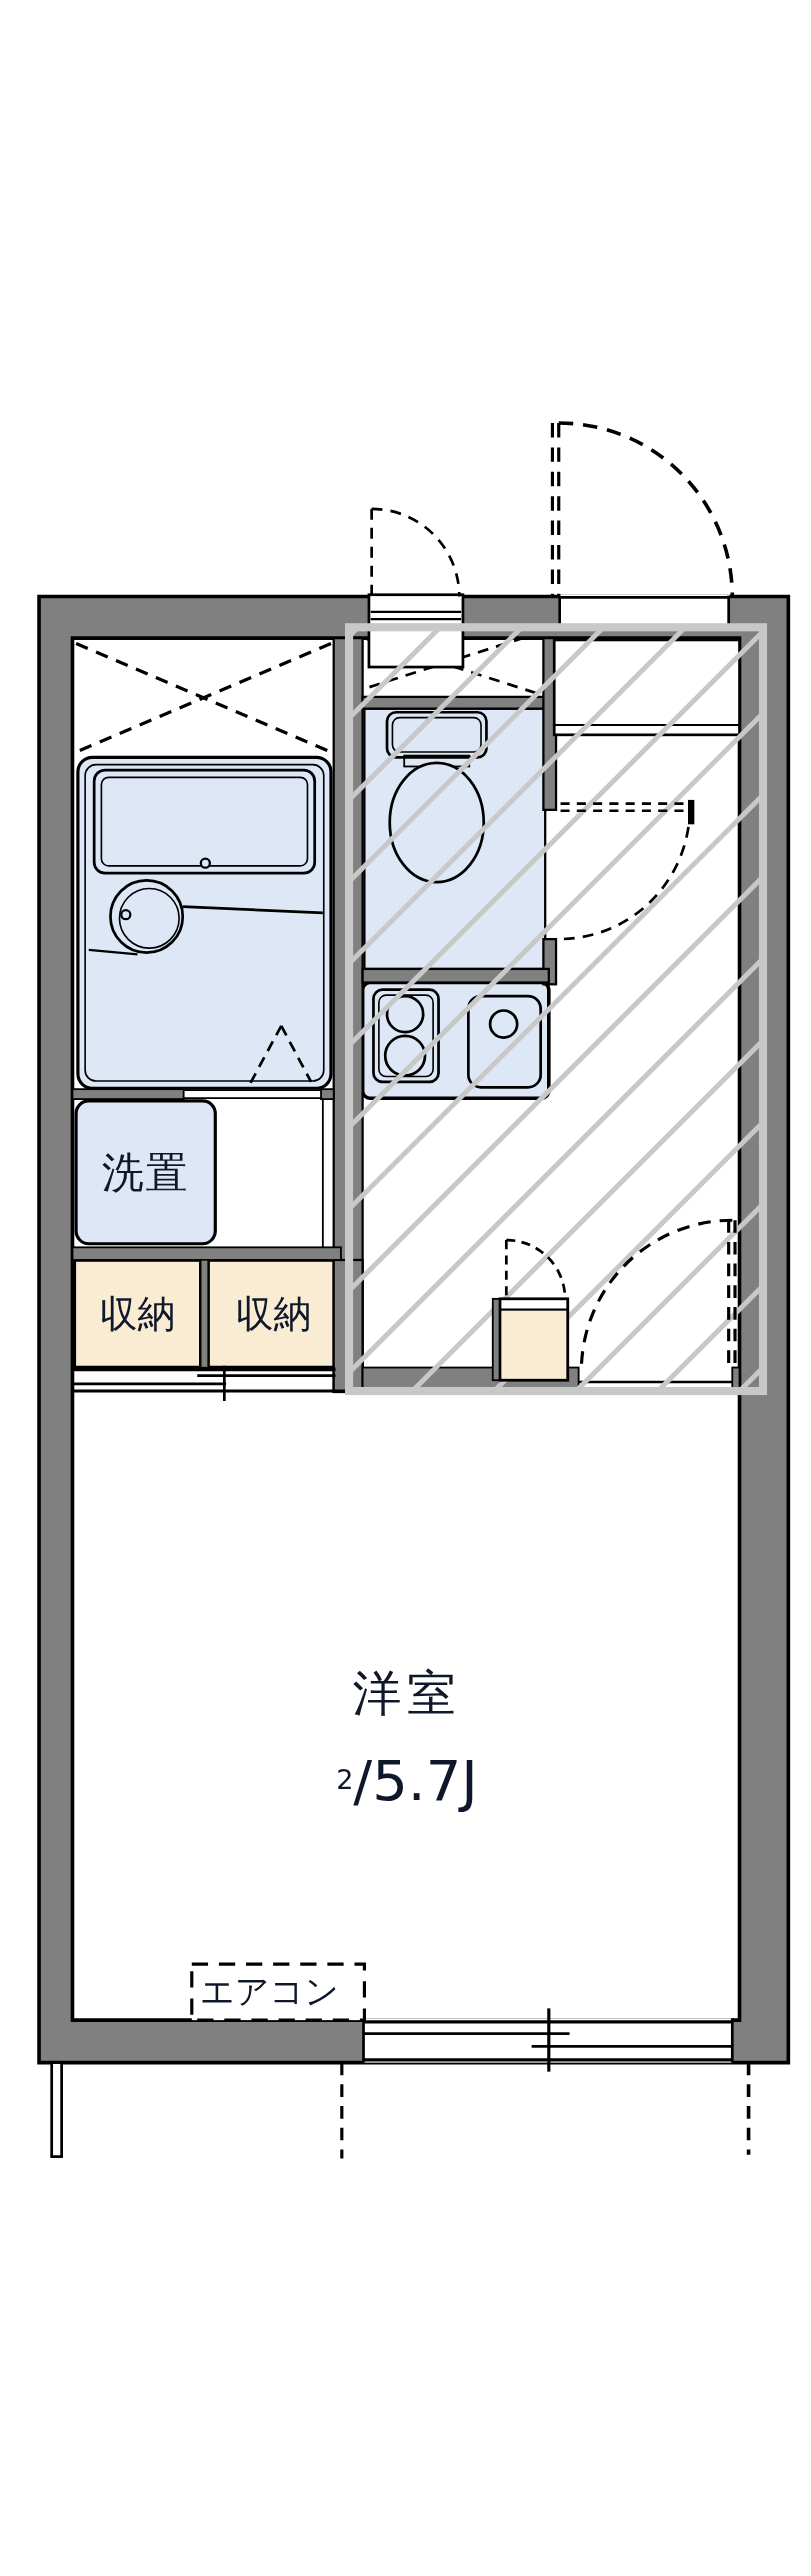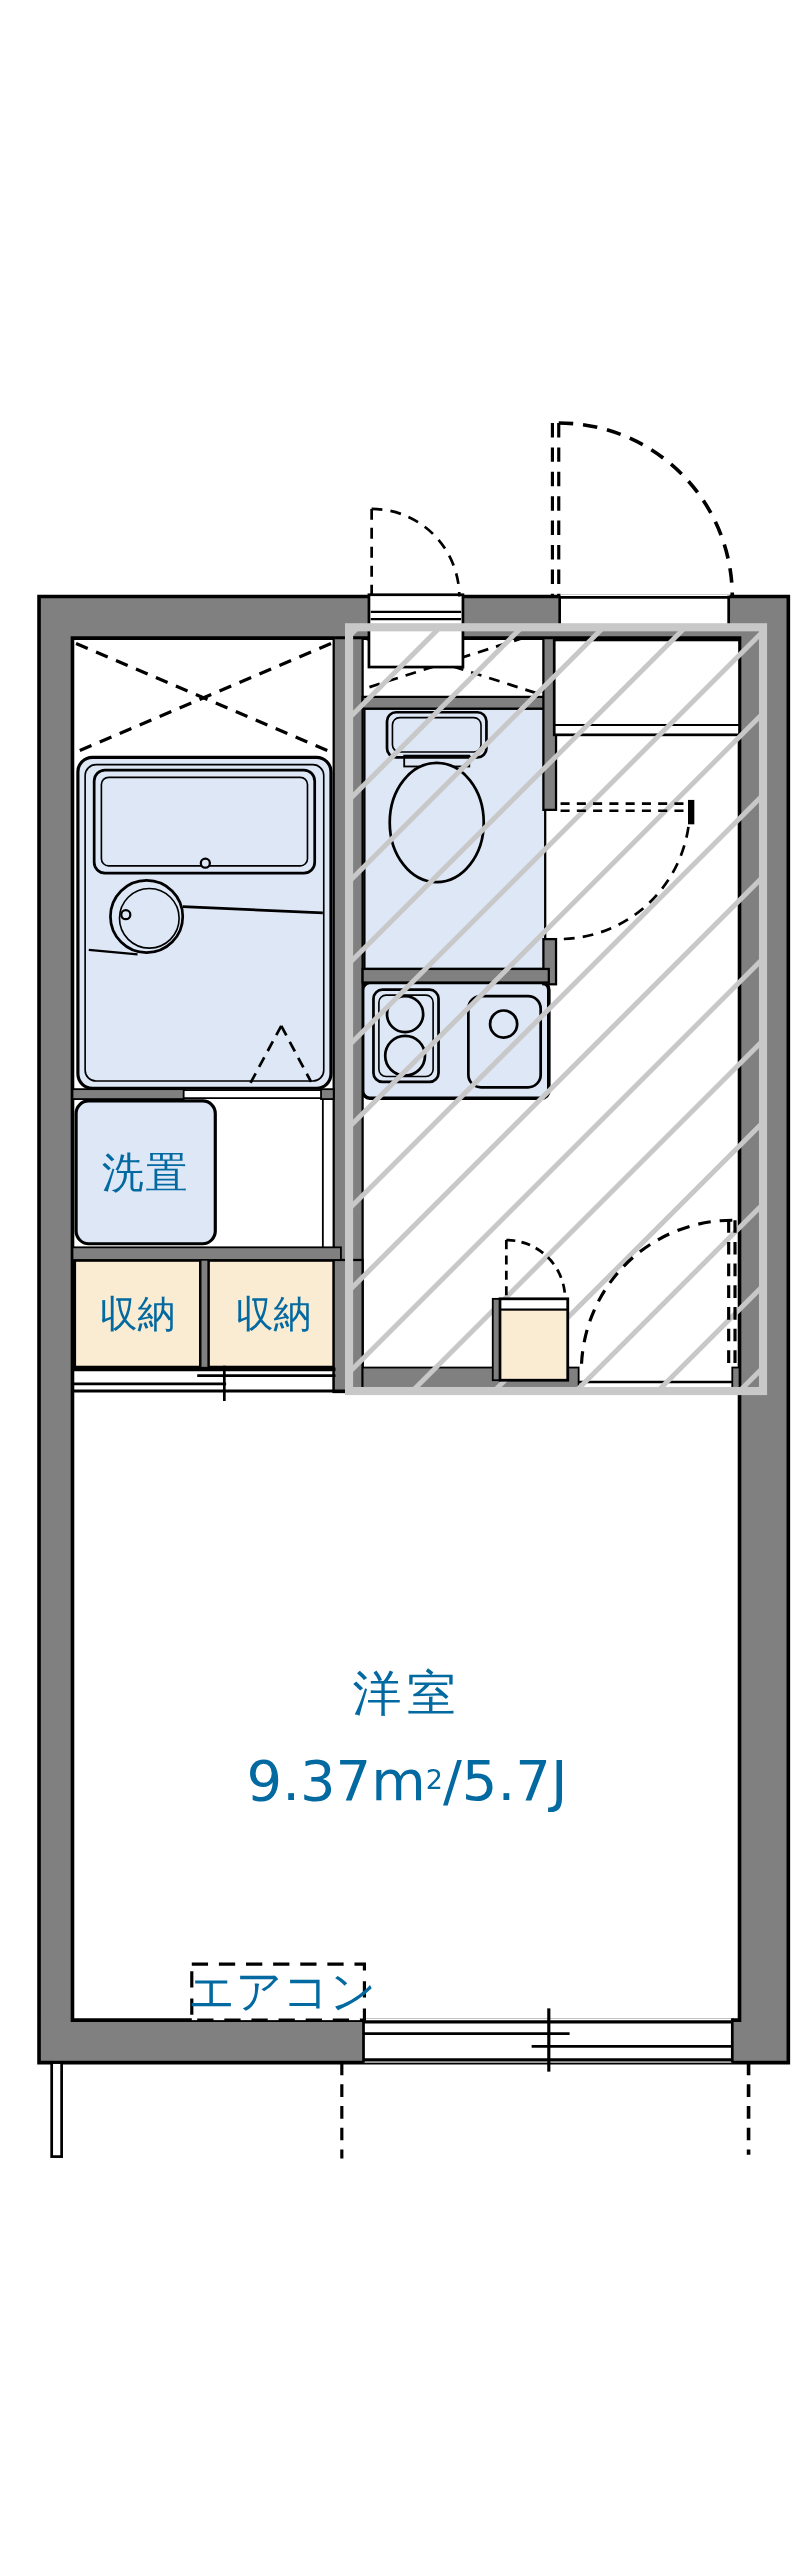--- a/index.html
+++ b/index.html
@@ -3,29 +3,29 @@
 <meta charset="utf-8">
 <style>
   html,body{margin:0;padding:0;background:#fff;}
   #stage{
     position:relative;width:812px;height:2576px;background:#ffffff;overflow:hidden;
     font-family:"DejaVu Sans",sans-serif;
   }
   #plan-svg{position:absolute;left:0;top:0;}
   .lbl{
     position:absolute;display:flex;align-items:center;justify-content:center;
-    color:#0369a1;white-space:nowrap;pointer-events:none;
+    color:#0f172a;white-space:nowrap;pointer-events:none;
   }
   .lbl-laundry{left:76px;top:1101px;width:139px;height:143px;font-size:42px;letter-spacing:1.8px;}
   .lbl-storage-l{left:74px;top:1260px;width:127px;height:108px;font-size:38px;}
   .lbl-storage-r{left:208px;top:1260px;width:131px;height:108px;font-size:38px;}
   .lbl-room{left:181px;top:1652px;width:452px;height:83px;font-size:49px;letter-spacing:5.4px;}
   .lbl-area{left:145px;top:1744px;width:524px;height:72px;font-size:56px;}
   .lbl-area sup{font-size:27px;vertical-align:super;line-height:0;}
-  .lbl-aircon{left:196px;top:1964px;width:173px;height:56px;font-size:46px;}
+  .lbl-aircon{left:183px;top:1964px;width:173px;height:56px;font-size:34px;}
 </style>
 </head>
 <body>
 
 <div id="stage">
 
 <svg id="plan-svg" width="812" height="2576" viewBox="0 0 898 2850">
   <defs>
     <pattern id="hatch" patternUnits="userSpaceOnUse" width="64" height="64" patternTransform="rotate(45)">
       <rect x="0" y="0" width="5.5" height="64" fill="#c8c8c8"></rect>
@@ -174,20 +174,19 @@
     <line x1="378" y1="2282" x2="378" y2="2388" stroke="#000" stroke-width="3.5" stroke-dasharray="14 10"></line>
     <line x1="828" y1="2282" x2="828" y2="2384" stroke="#000" stroke-width="4" stroke-dasharray="14 10"></line>
   </g>
 </svg>
 
 <div class="lbl lbl-laundry">洗置</div>
 <div class="lbl lbl-storage-l">収納</div>
 <div class="lbl lbl-storage-r">収納</div>
 <div class="lbl lbl-room">洋室</div>
 <div class="lbl lbl-area">
-      <span>9.37m</span>
       <sup>2</sup>
       <span>/5.7J</span>
     </div>
 <div class="lbl lbl-aircon">エアコン</div>
 
 </div>
 
 
 </body></html>

